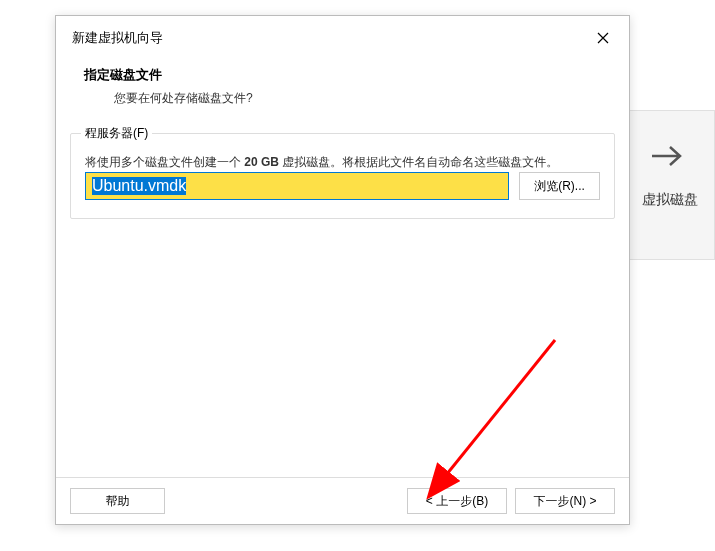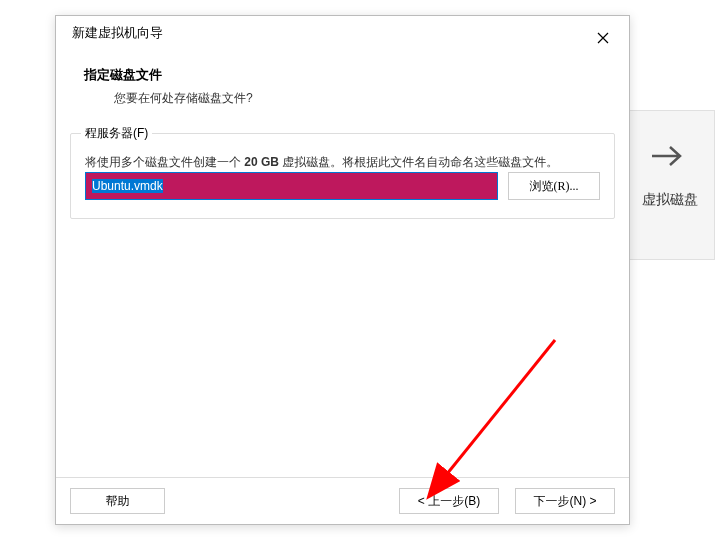--- a/index.html
+++ b/index.html
@@ -49,20 +49,21 @@
       height: 510px;
       background: #ffffff;
       border: 1px solid #bbb;
       box-shadow: 0 2px 10px rgba(0,0,0,0.15);
       display: flex;
       flex-direction: column;
     }
     .dialog-titlebar {
       display: flex;
       justify-content: space-between;
+      align-items: center;
       padding: 8px 12px 8px 16px;
       font-size: 13px;
     }
     .close-button {
       width: 28px;
       height: 28px;
       display: flex;
       align-items: center;
       justify-content: center;
       cursor: pointer;
@@ -118,40 +119,40 @@
       background: #0078d4;
       color: #fff;
       display: inline-block;
       user-select: none;
     }
     .file-input-wrapper {
       flex: 1;
       height: 28px;
       border: 1px solid #0078d4;
       padding: 12px 6px;
-      font-size: 12px;
-      background: #be185d;
+      font-size: 16px;
+      background: #fde047;
       display: flex;
       align-items: center;
     }
     .browse-button {
-      width: 92px;
+      width: 81px;
       height: 28px;
       background: #fff;
       border: 1px solid #ccc;
       font-size: 12px;
       cursor: pointer;
-      font-family: Liberation Serif, serif;
+      font-family: Liberation Sans, sans-serif;
     }
     .dialog-footer {
       border-top: 1px solid #ddd;
       padding: 10px 14px;
       display: flex;
       align-items: flex-end;
-      gap: 16px;
+      gap: 8px;
     }
     .footer-button {
       height: 26px;
       background: #fff;
       border: 1px solid #ccc;
       font-size: 12px;
       cursor: pointer;
       padding: 0 12px;
       font-family: inherit;
       min-width: 90px;

